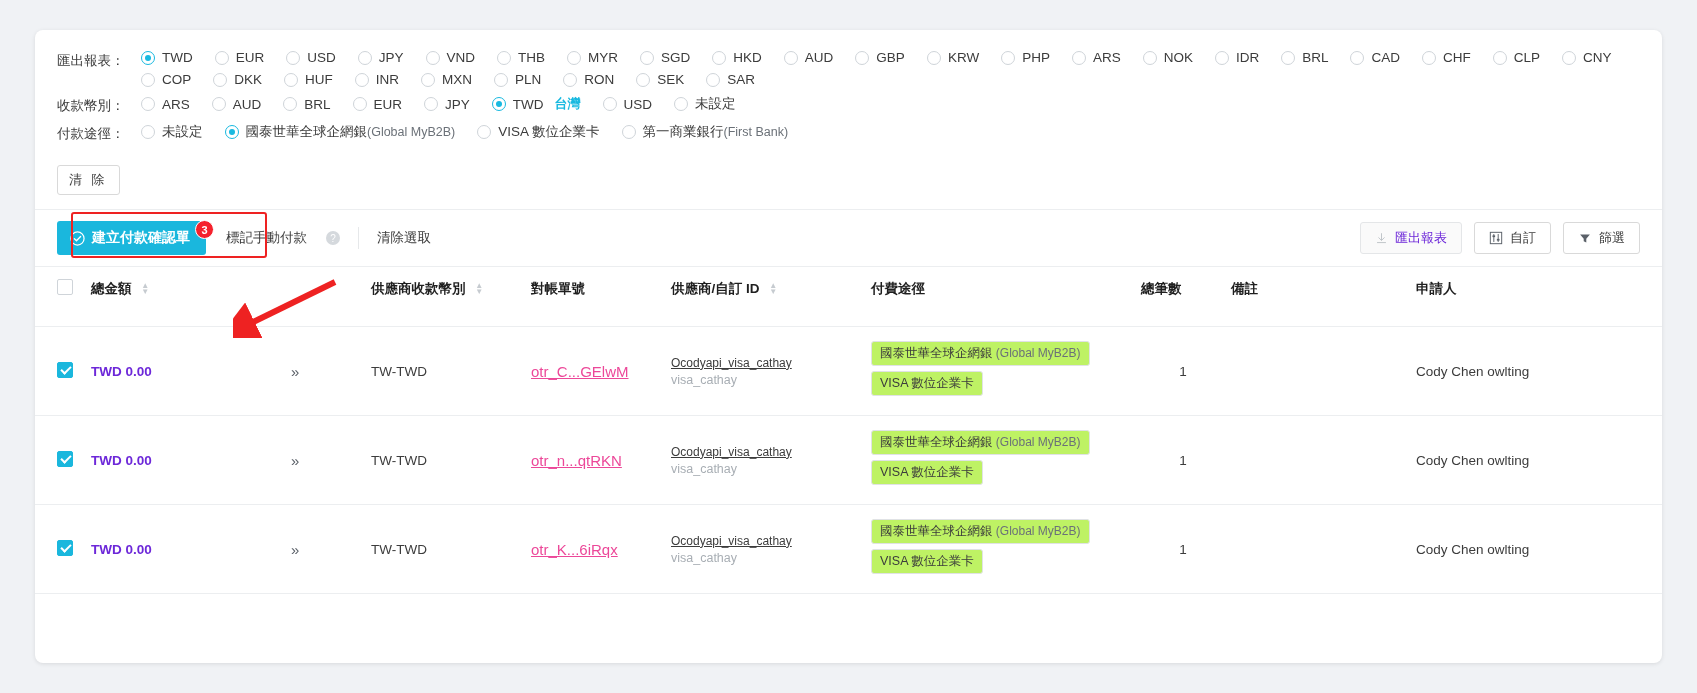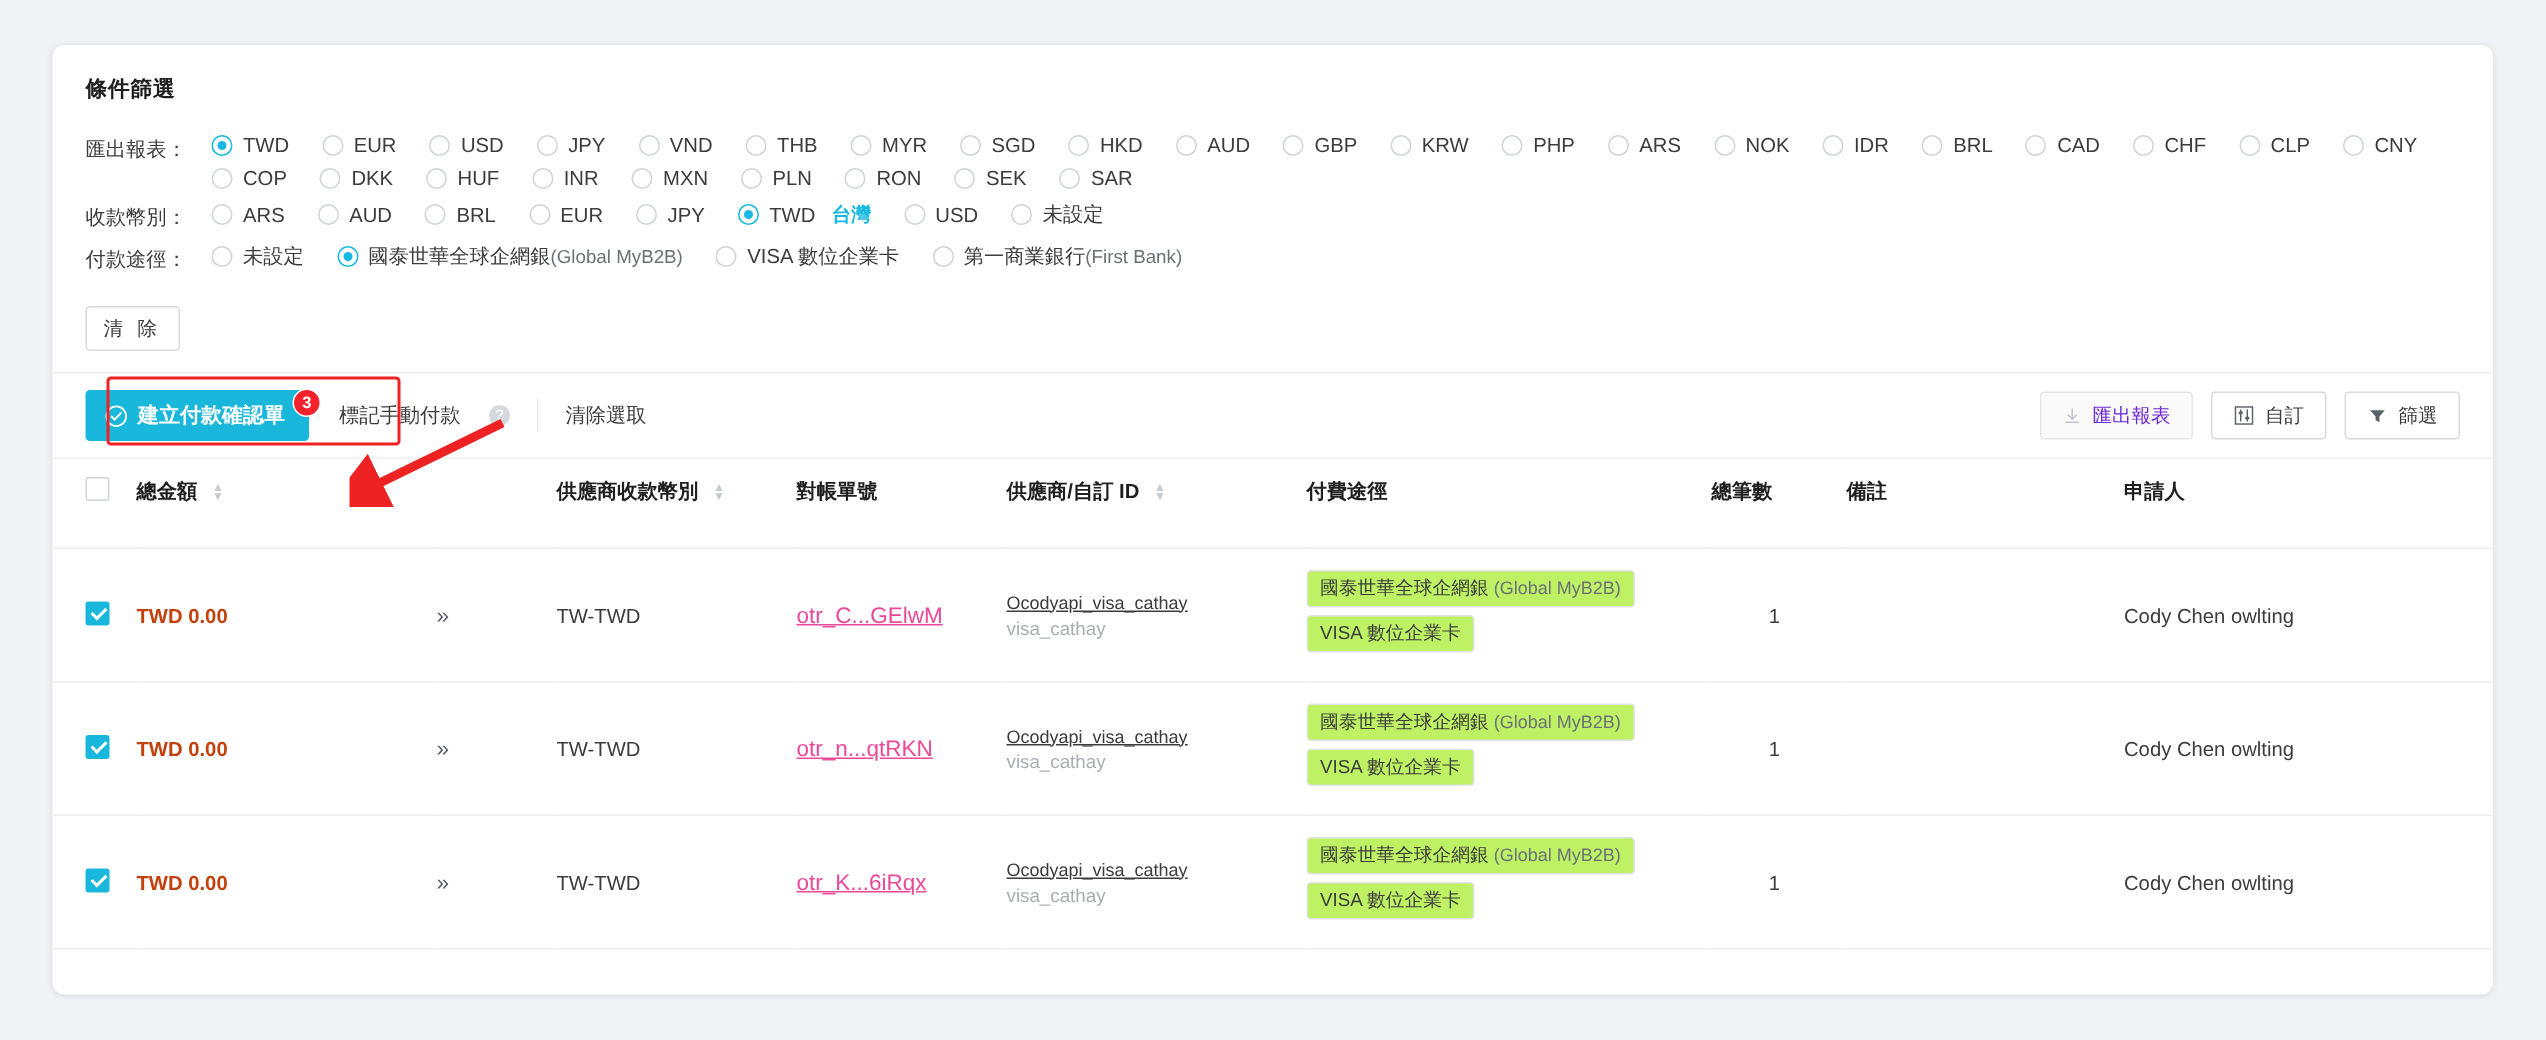--- a/index.html
+++ b/index.html
@@ -215,21 +215,21 @@
   }
   .cb.on:after {
     content: "";
     position: absolute;
     left: 5px; top: 1.5px;
     width: 4px; height: 8px;
     border: solid #fff;
     border-width: 0 2px 2px 0;
     transform: rotate(45deg);
   }
-  .amount { font-weight: bold; color: #c2410c; font-size: 13.5px; }
+  .amount { font-weight: bold; color: #6d28d9; font-size: 13.5px; }
   .chev { color: #5b6169; font-size: 15px; }
   .link-u { color: #ec4899; text-decoration: underline; cursor: pointer; font-size: 15px; }
   .link-sup { color: #3c3c3c; text-decoration: underline; cursor: pointer; font-size: 12px; display: block; }
   .sub-muted { color: #a8aeb4; font-size: 12.5px; margin-top: 3px; display: block; }
   .chip {
     display: inline-block;
     border: 1px solid #e0e2e5;
     border-radius: 3px;
     background: #bef264;
     font-size: 12.5px;
@@ -240,21 +240,20 @@
   .chip .en { color: #6b7178; font-size: 12px; }
   .center { text-align: center; }
 </style>
 </head>
 <body>
 
 <div class="page">
   <div class="card">
 
     <div class="filter-block">
-      <div class="filter-title">條件篩選</div>
 
       <div class="filter-row">
         <div class="filter-label">匯出報表：</div>
         <div class="radio-wrap" id="order-currencies">
             <div class="radio-item on">
               <span class="dot"></span>
               <span class="txt">TWD</span>
             </div>
             <div class="radio-item">
               <span class="dot"></span>

